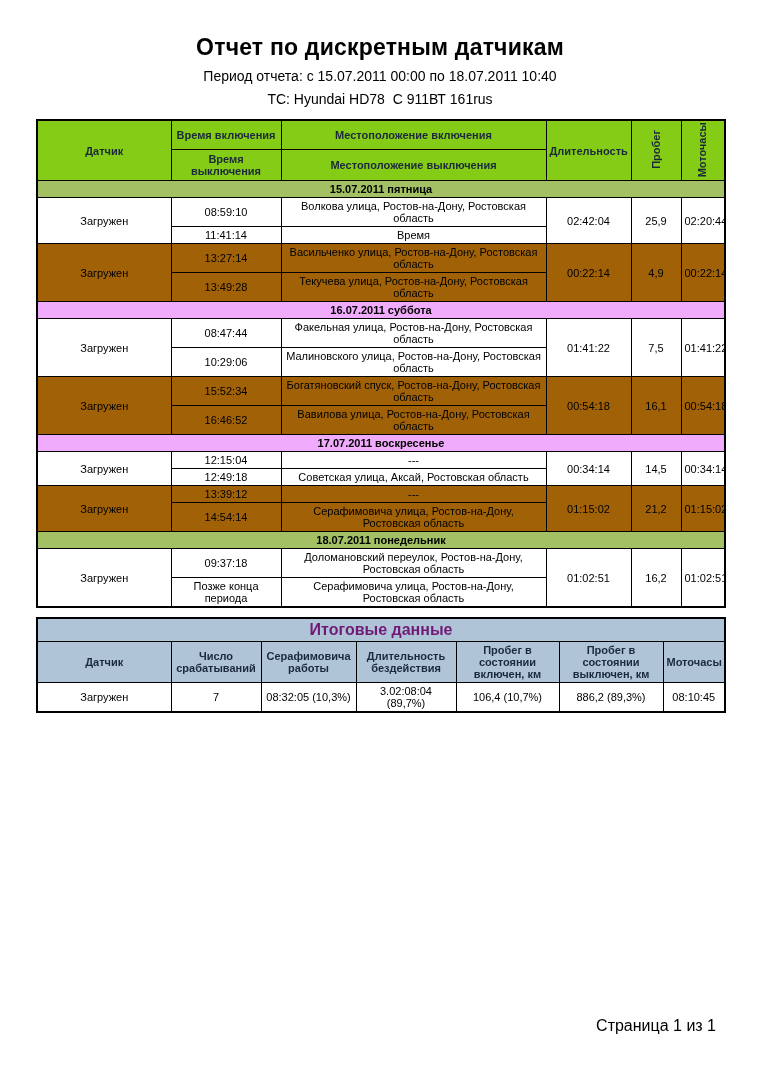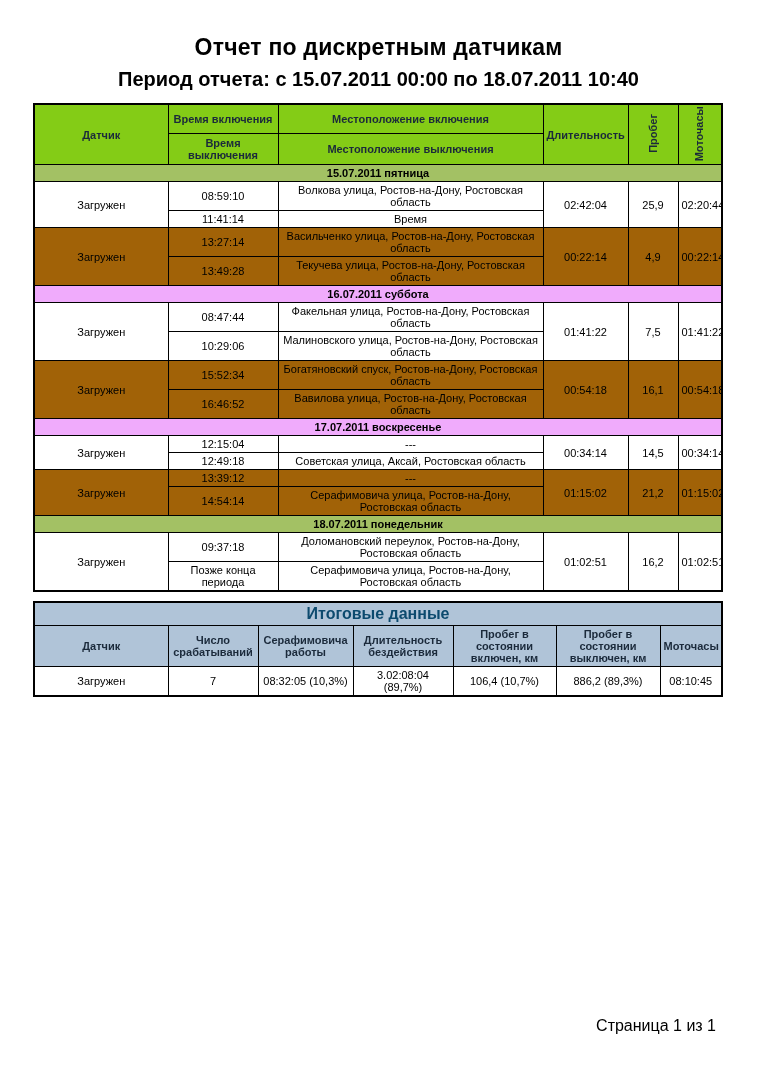--- a/index.html
+++ b/index.html
@@ -1,24 +1,24 @@
 <!DOCTYPE html>
 <html><head>
 <meta charset="utf-8">
 <style>
   * { margin: 0; padding: 0; box-sizing: border-box; }
   html, body { background: #ffffff; }
   body {
     width: 760px; height: 1079px; position: relative;
     font-family: "Liberation Sans", sans-serif; color: #000;
   }
-  .page { padding: 34px 36px 0 17px; margin-left: 16px; }
+  .page { padding: 34px 36px 0 36px; }
 
   .title { text-align: center; font-size: 23px; font-weight: bold; letter-spacing: 0.2px; }
-  .sub { text-align: center; font-size: 20px; font-weight: bold; margin-top: 7px; white-space: pre; }
+  .sub { text-align: center; font-size: 14px; font-weight: normal; margin-top: 7px; white-space: pre; }
 
   table { border-collapse: collapse; width: 688px; table-layout: fixed; }
   td, th {
     border: 1px solid #000; font-size: 11px; padding: 2px 3px;
     text-align: center; vertical-align: middle; overflow: hidden;
   }
 
   .main-table { margin-top: 12px; border: 2px solid #000; }
   .main-table thead th { background: #84cc16; color: #1b2a3b; height: 27px; font-size: 11px; }
   .vert { padding: 1px; }
@@ -28,38 +28,39 @@
   }
   .day-row td { font-weight: bold; height: 16px; font-size: 11px; }
   .day-green td { background: #a3c164; }
   .day-orange td { background: #f0abfc; }
   .sub-row td { height: 17px; }
   tr.shaded td { background: #a16207; }
 
   .summary-wrap { margin-top: 9px; }
   .summary-table { border: 2px solid #000; }
   .summary-title td {
-    background: #b0c4d8; color: #0c4a6e; font-weight: bold;
+    background: #b0c4d8; color: #701a75; font-weight: bold;
     font-size: 16px; height: 23px; padding: 1px;
   }
   .summary-table th { background: #b0c4d8; color: #1b2a3b; height: 31px; font-size: 11px; }
   .summary-table .val td { height: 17px; }
 
   .footer {
     position: absolute; right: 44px; bottom: 44px;
     font-size: 16px; color: #000;
   }
 </style>
 </head>
 <body>
 
 <div class="page">
 
   <div class="title">Отчет по дискретным датчикам</div>
   <div class="sub">Период отчета: с 15.07.2011 00:00 по 18.07.2011 10:40</div>
+  <div class="sub">ТС: Hyundai HD78  С 911ВТ 161rus</div>
 
   <table class="main-table">
     <colgroup>
       <col style="width:134px">
         <col style="width:110px">
         <col style="width:265px">
       <col style="width:85px">
         <col style="width:50px">
         <col style="width:44px">
     </colgroup>

